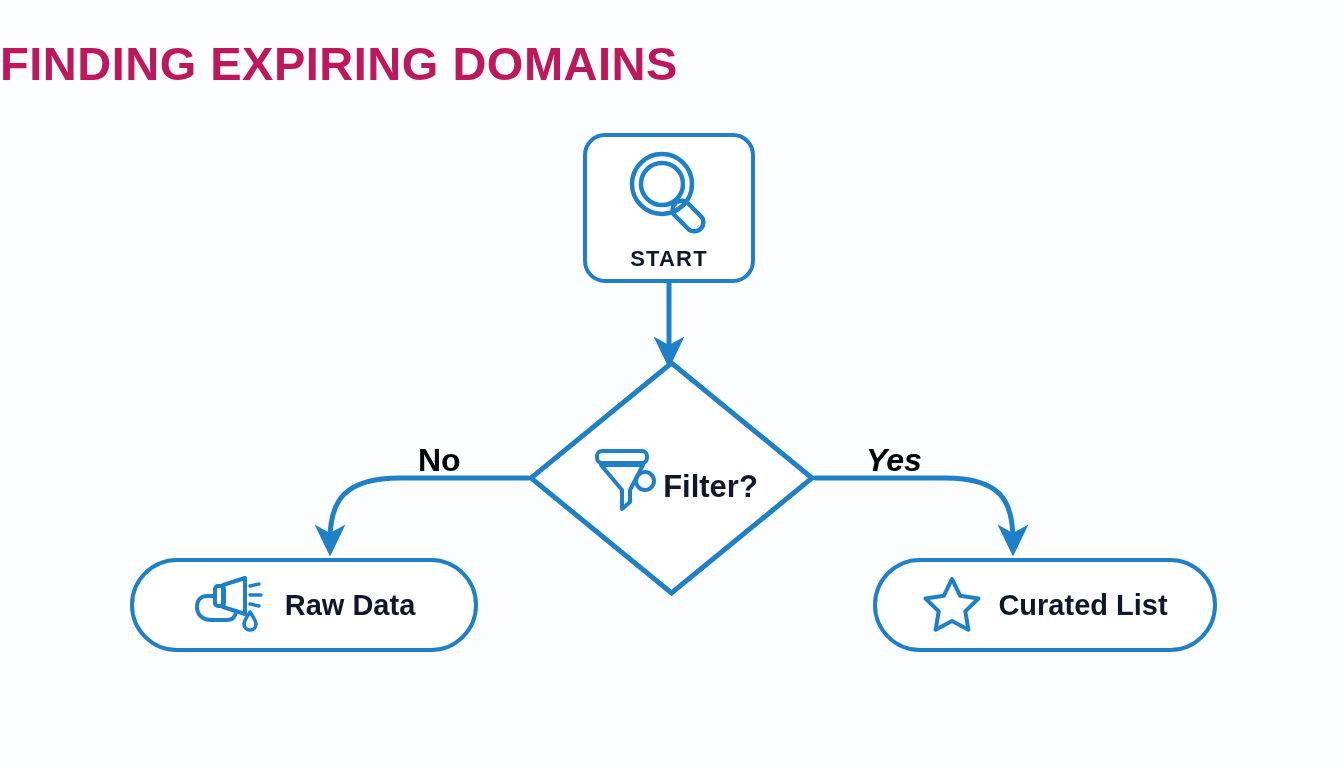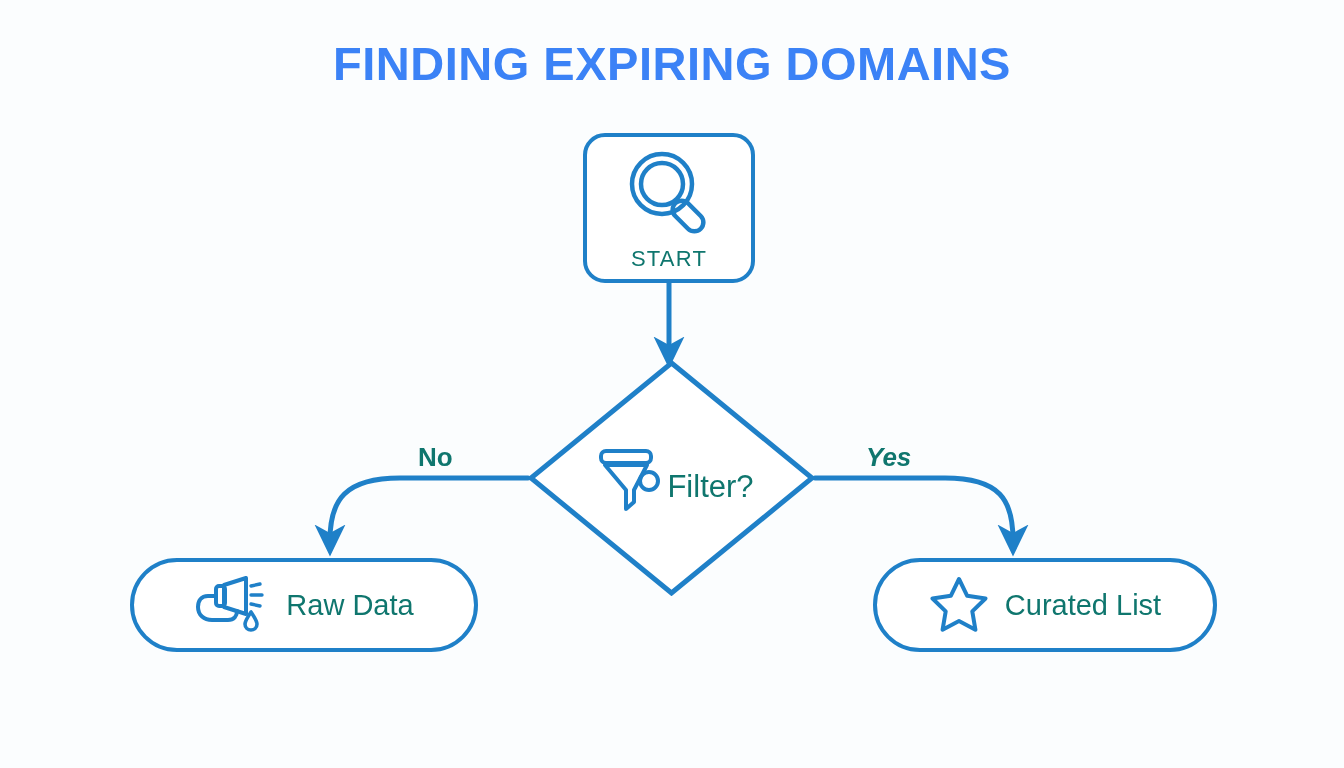--- a/index.html
+++ b/index.html
@@ -13,40 +13,39 @@
     position:relative;
     width:1344px; height:768px;
     background:#fbfdfe;
   }
 
   
   #title {
     position:absolute;
     left:0; top:36px;
     width:1344px;
-    text-align:center;
     font-size:47px;
     font-weight:bold;
     letter-spacing:0.5px;
-    color:#3b82f6;
+    color:#be185d;
     white-space:nowrap;
   }
 
   
   #edges {
     position:absolute;
     left:0; top:0;
     width:1344px; height:768px;
     pointer-events:none;
   }
 
   
   .node-label {
-    color:#0f766e;
-    font-weight:normal;
+    color:#0f172a;
+    font-weight:bold;
     white-space:nowrap;
   }
 
   
   #start-node {
     position:absolute;
     left:583px; top:133px;
     width:172px; height:150px;
     border:4px solid #1f80c8;
     border-radius:22px;
@@ -96,23 +95,23 @@
     justify-content:center;
     gap:16px;
   }
   .pill-node .node-label { font-size:29px; }
   #raw-data-node  { left:130px; top:558px; width:348px; }
   #curated-node   { left:873px; top:558px; width:344px; }
 
   
   .branch-label {
     position:absolute;
-    font-size:26px;
+    font-size:32px;
     font-weight:bold;
-    color:#0f766e;
+    color:#000000;
     white-space:nowrap;
   }
   #label-no  { left:418px; top:442px; }
   #label-yes { left:866px; top:442px;font-style:italic; }
 </style>
 </head>
 <body>
 
 <div id="stage">
 

